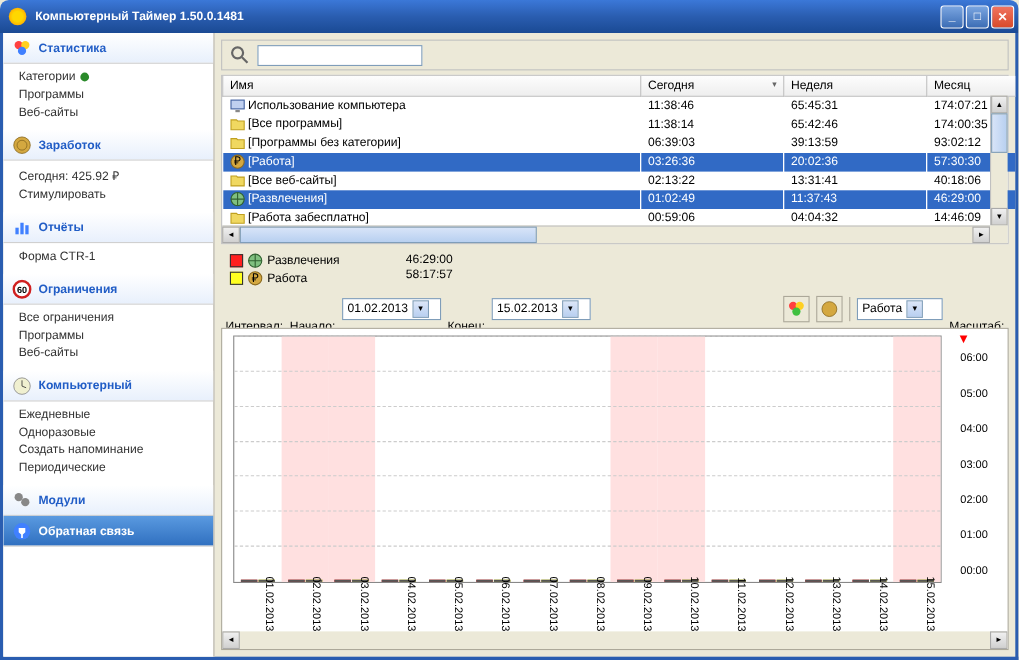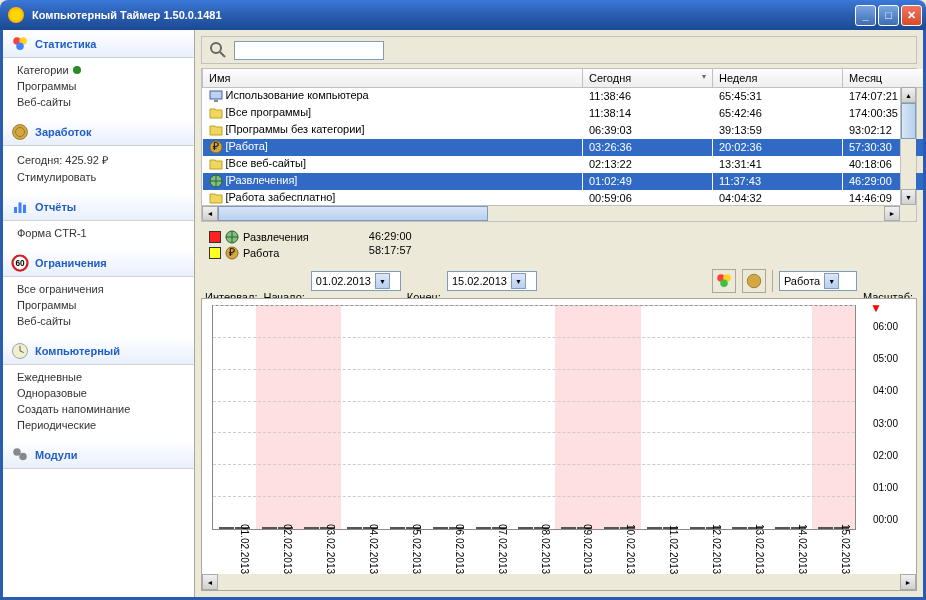--- a/index.html
+++ b/index.html
@@ -151,20 +151,27 @@
         <div class="sb-item">Одноразовые</div>
         <div class="sb-item">Создать напоминание</div>
         <div class="sb-item">Периодические</div>
       </div>
       <div class="sb-section-header">
         <span class="sb-icon"><svg viewBox="0 0 24 24">
             <circle cx="8" cy="8" r="5" fill="#888"></circle>
             <circle cx="16" cy="14" r="5" fill="#888"></circle>
           </svg></span>
         <span>Модули</span>
+      </div>
+      <div class="sb-section-header" style="background: linear-gradient(rgb(90, 154, 224), rgb(48, 112, 192)); color: rgb(255, 255, 255);">
+        <span class="sb-icon"><svg viewBox="0 0 24 24">
+            <circle cx="12" cy="12" r="10" fill="#4080ff"></circle>
+            <path d="M8 8h8v5l-3 3v4h-2v-4l-3-3z" fill="#fff"></path>
+          </svg></span>
+        <span>Обратная связь</span>
       </div>
     </div>
 
   <div class="content">
 
     <div class="search-row">
       <svg class="mag-icon" viewBox="0 0 20 20">
           <circle cx="8" cy="8" r="5" fill="none" stroke="#666" stroke-width="2"></circle>
           <line x1="12" y1="12" x2="17" y2="17" stroke="#666" stroke-width="2"></line>
         </svg>

